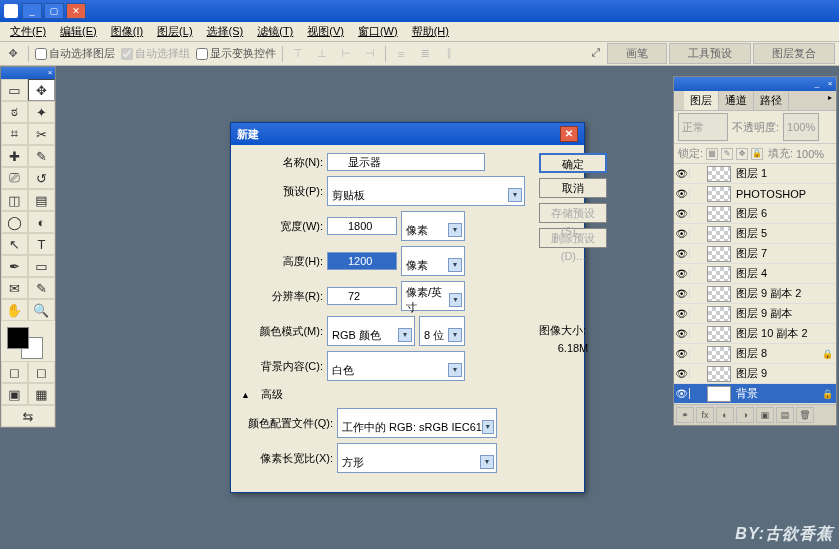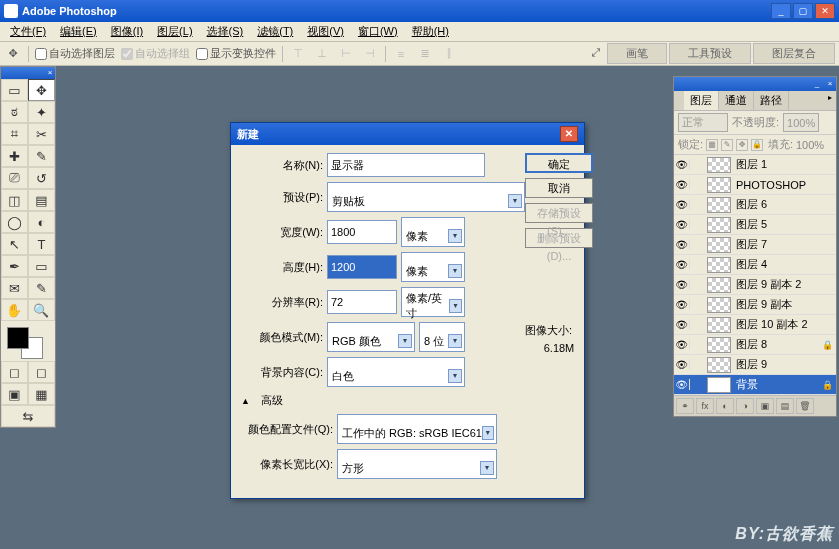--- a/index.html
+++ b/index.html
@@ -29,42 +29,42 @@
 .toolbox .tool { height: 22px; display: flex; align-items: center; justify-content: center; border: 1px solid #d5d2c2; cursor: pointer; font-size: 13px; color: #333; }
 .toolbox .tool.sel { background: #fff; border: 1px inset #999; }
 .toolbox .swatch { height: 40px; position: relative; }
 .toolbox .swatch .fg { position: absolute; width: 22px; height: 22px; background: #000; border: 1px solid #888; left: 6px; top: 6px; }
 .toolbox .swatch .bg { position: absolute; width: 22px; height: 22px; background: #fff; border: 1px solid #888; left: 20px; top: 16px; }
 .toolbox .bottom { display: grid; grid-template-columns: 1fr 1fr; }
 .dialog { position: absolute; left: 230px; top: 56px; width: 355px; background: #edeada; border: 1px solid #0b3d91; box-shadow: 2px 2px 6px rgba(0,0,0,.4); }
 .dialog .dtitle { background: linear-gradient(#2e6dda,#0d53c9); color: #fff; height: 22px; display: flex; align-items: center; padding: 0 6px; font-weight: bold; }
 .dialog .dtitle .spacer { flex: 1; }
 .dialog .dtitle .xbtn { width: 18px; height: 16px; background: #e36247; border: 1px solid #8b3a2a; text-align: center; color: #fff; cursor: pointer; font-size: 10px; line-height: 14px; }
-.dialog .body { display: flex; padding: 8px 10px 14px 10px; gap: 0; }
+.dialog .body { display: flex; padding: 8px 10px 14px 10px; gap: 14px; }
 .dialog .form { flex: 1; }
 .dialog .row { display: flex; align-items: center; margin-bottom: 5px; gap: 4px; }
 .dialog .row .lbl { width: 82px; text-align: right; }
-.dialog .row input[type=text] { border: 1px solid #7b9ac7; height: 24px; padding: 0 3px; background: #fff; }
+.dialog .row input[type=text] { border: 1px solid #7b9ac7; height: 18px; padding: 0 20px; background: #fff; }
 .dialog .row input.sel { background: #316ac5; color: #fff; }
 .dialog .row .sel-dd { border: 1px solid #7b9ac7; height: 30px; background: #fff; display: flex; align-items: center; padding: 8px 2px 0 4px; cursor: pointer; }
 .dialog .row .sel-dd .arr { margin-left: auto; width: 14px; height: 14px; background: #cde0f6; border: 1px solid #7b9ac7; text-align: center; font-size: 8px; line-height: 12px; color: #345; }
 .dialog .side { width: 70px; }
 .dialog .btn { width: 68px; height: 20px; border: 1px solid #888; background: #edeada; margin-bottom: 5px; cursor: pointer; text-align: center; line-height: 18px; }
 .dialog .btn.primary { border: 2px solid #3a71c8; }
 .dialog .btn.disabled { color: #aaa; cursor: default; }
 .dialog .expand { cursor: pointer; }
 .layers { position: absolute; right: 2px; top: 10px; width: 164px; background: #edeada; border: 1px solid #888; }
 .layers .ltitle { background: linear-gradient(#3e7ce0,#1b5cc6); height: 14px; display: flex; justify-content: flex-end; align-items: center; }
 .layers .ltitle .b { width: 12px; height: 10px; color: #fff; font-size: 8px; text-align: center; cursor: pointer; margin-left: 1px; }
 .layers .tabs { display: flex; background: #d6d3c4; border-bottom: 1px solid #bbb; padding-left: 10px; }
 .layers .tabs .t { padding: 2px 6px; cursor: pointer; border-right: 1px solid #bbb; }
 .layers .tabs .t.active { background: #edeada; }
 .layers .tabs .menu-arrow { margin-left: auto; padding: 2px 4px; cursor: pointer; font-size: 8px; }
 .layers .opts { display: flex; align-items: center; padding: 2px 4px; gap: 4px; border-bottom: 1px solid #ccc; }
-.layers .opts .dd { border: 1px solid #aaa; background: #fff; height: 19px; padding: 0 3px; display: flex; align-items: center; }
+.layers .opts .dd { border: 1px solid #aaa; background: #fff; height: 28px; padding: 0 3px; display: flex; align-items: center; }
 .layers .opts .dd.dis { background: #e5e3d5; color: #999; }
 .layers .lockrow { display: flex; align-items: center; padding: 2px 4px; gap: 3px; border-bottom: 1px solid #ccc; color: #888; }
 .layers .lockrow .ic { width: 12px; height: 12px; border: 1px solid #bbb; font-size: 8px; text-align: center; line-height: 10px; }
 .layers .list { max-height: 244px; overflow: hidden; }
 .layers .layer { display: flex; align-items: center; height: 20px; border-bottom: 1px solid #ddd; cursor: pointer; }
 .layers .layer.sel { background: #316ac5; color: #fff; }
 .layers .layer .eye { width: 16px; text-align: center; border-right: 1px solid #ddd; font-size: 10px; }
 .layers .layer .link { width: 14px; border-right: 1px solid #ddd; }
 .layers .layer .thumb { width: 24px; height: 16px; margin: 0 3px; border: 1px solid #999;
   background: repeating-conic-gradient(#ccc 0 25%, #fff 0 50%) 0 0/8px 8px; }
@@ -73,21 +73,20 @@
 .layers .layer .lock { width: 14px; font-size: 9px; }
 .layers .foot { display: flex; background: #d6d3c4; padding: 2px; gap: 2px; border-top: 1px solid #bbb; }
 .layers .foot .fb { width: 18px; height: 16px; border: 1px solid #bbb; text-align: center; font-size: 9px; line-height: 14px; cursor: pointer; color: #555; }
 .watermark { position: absolute; right: 6px; bottom: 4px; color: #dfe6ea; font-size: 16px; font-style: italic; font-weight: bold; letter-spacing: 1px; }
 </style>
 </head>
 <body>
 
 <div class="titlebar">
   <div class="icon"></div>
-  <div class="title">Adobe Photoshop</div>
   <div class="winbtns">
     <div class="winbtn">_</div>
     <div class="winbtn">▢</div>
     <div class="winbtn close">✕</div>
   </div>
 </div>
 
 <div class="menubar">
   <span class="menu">文件(F)</span>
   <span class="menu">编辑(E)</span>

